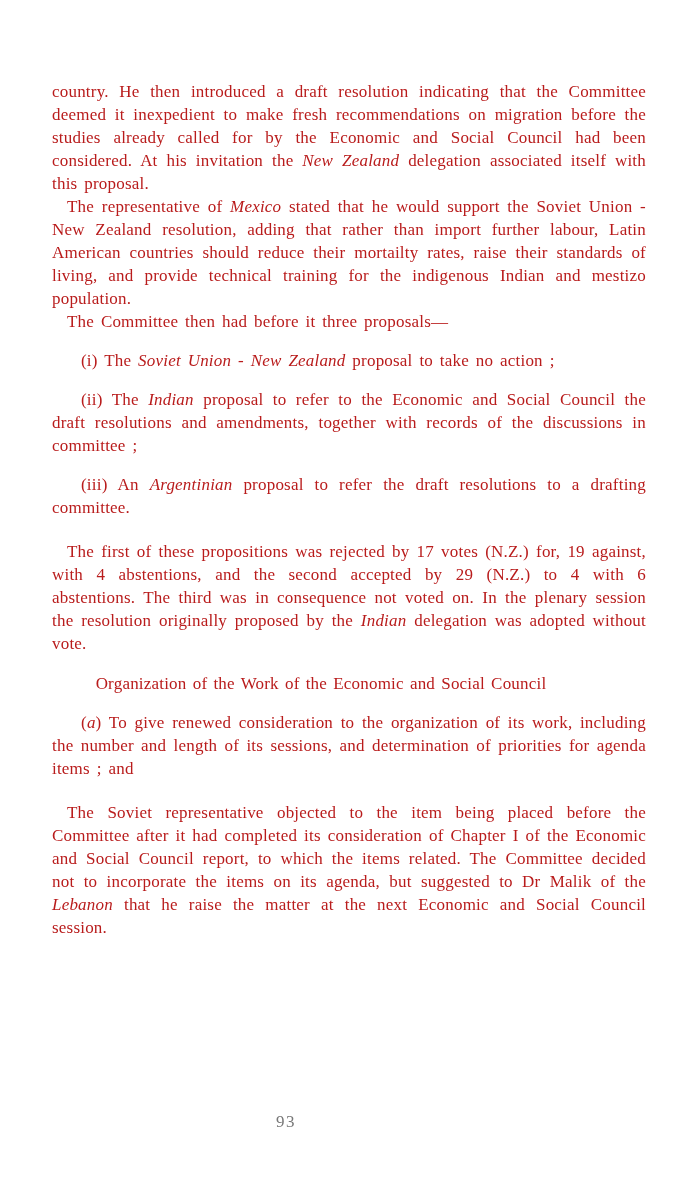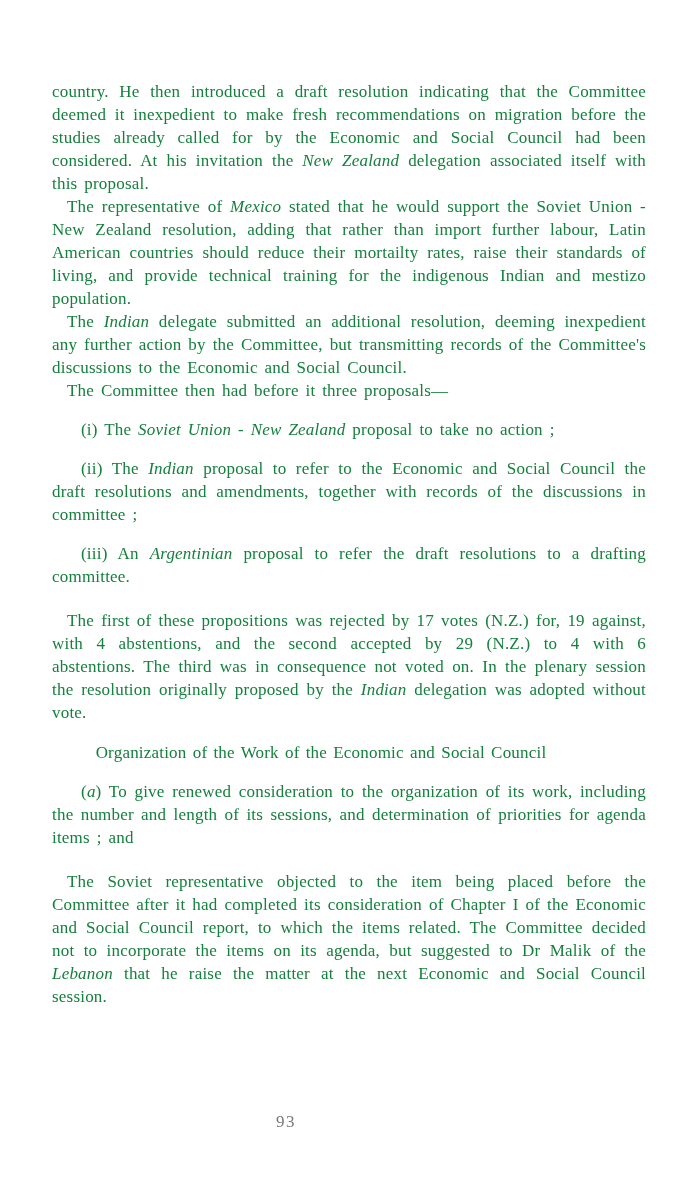--- a/index.html
+++ b/index.html
@@ -17,21 +17,21 @@
   .page {
     position: absolute;
     inset: 0;
     background: #ffffff;
   }
   .text-column {
     position: absolute;
     left: 52px;
     top: 80px;
     width: 594px;
-    color: #15803d;
+    color: #b91c1c;
     font-size: 17px;
     line-height: 23px;
     -webkit-font-smoothing: antialiased;
   }
   .block {
     text-align: justify;
     word-spacing: 0.14em;
     letter-spacing: 0.012em;
     margin: 0;
   }
@@ -60,21 +60,20 @@
     letter-spacing: 1.5px;
   }
 </style>
 </head>
 <body>
 
 <div class="page">
   <div class="text-column">
       <div class="block paragraph-noindent"><span>country.  He then introduced a draft resolution indicating that the Committee deemed it inexpedient to make fresh recommendations on migration before the studies already called for by the Economic and Social Council had been considered.  At his invitation the </span><span class="it">New Zealand</span><span> delegation associated itself with this proposal.</span></div>
       <div class="block paragraph"><span>The representative of </span><span class="it">Mexico</span><span> stated that he would support the Soviet Union - New Zealand resolution, adding that rather than import further labour, Latin American countries should reduce their mortailty rates, raise their standards of living, and provide technical training for the indigenous Indian and mestizo population.</span></div>
-      <div class="block paragraph"><span>The </span><span class="it">Indian</span><span> delegate submitted an additional resolution, deeming inexpedient any further action by the Committee, but transmitting records of the Committee's discussions to the Economic and Social Council.</span></div>
       <div class="block paragraph"><span>The Committee then had before it three proposals—</span></div>
       <div class="block list-item"><span>(i)  The </span><span class="it">Soviet Union - New Zealand</span><span> proposal to take no action ;</span></div>
       <div class="block list-item"><span>(ii)  The </span><span class="it">Indian</span><span> proposal to refer to the Economic and Social Council the draft resolutions and amendments, together with records of the discussions in committee ;</span></div>
       <div class="block list-item"><span>(iii) An </span><span class="it">Argentinian</span><span> proposal to refer the draft resolutions to a drafting committee.</span></div>
       <div class="block paragraph after-list"><span>The first of these propositions was rejected by 17 votes (N.Z.) for, 19 against, with 4 abstentions, and the second accepted by 29 (N.Z.) to 4 with 6 abstentions.  The third was in consequence not voted on.  In the plenary session the resolution originally proposed by the </span><span class="it">Indian</span><span> delegation was adopted without vote.</span></div>
       <div class="block heading"><span>Organization of the Work of the Economic and Social Council</span></div>
       <div class="block list-item"><span>(</span><span class="it">a</span><span>) To give renewed consideration to the organization of its work, including the number and length of its sessions, and determination of priorities for agenda items ;  and</span></div>
       <div class="block paragraph after-list"><span>The Soviet representative objected to the item being placed before the Committee after it had completed its consideration of Chapter I of the Economic and Social Council report, to which the items related.  The Committee decided not to incorporate the items on its agenda, but suggested to Dr Malik of the </span><span class="it">Lebanon</span><span> that he raise the matter at the next Economic and Social Council session.</span></div>
     </div>
   <div class="page-number">93</div>

